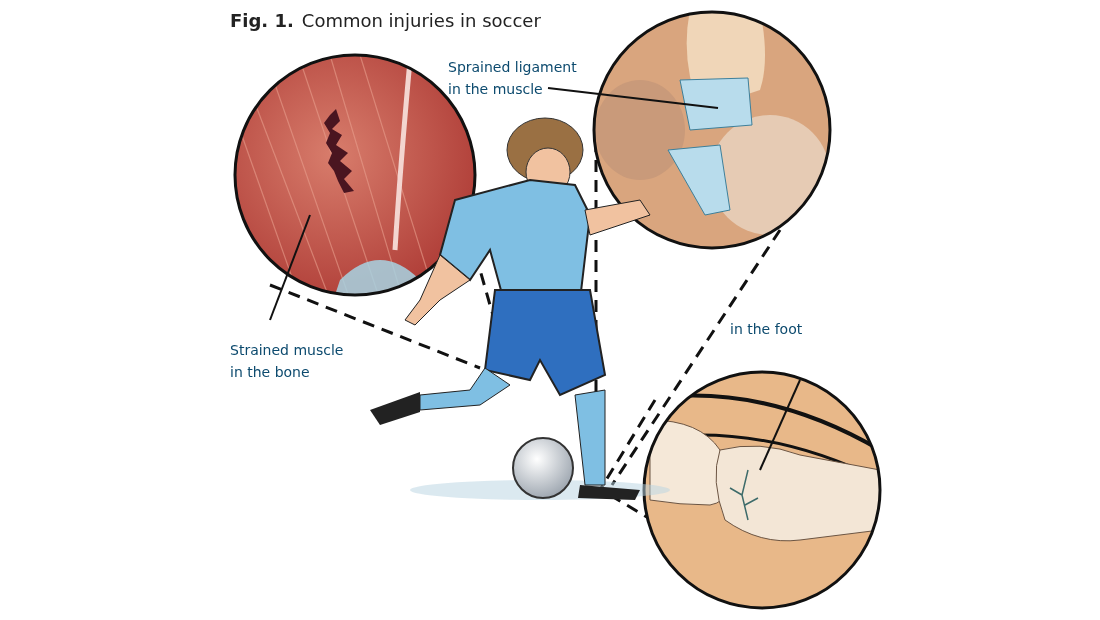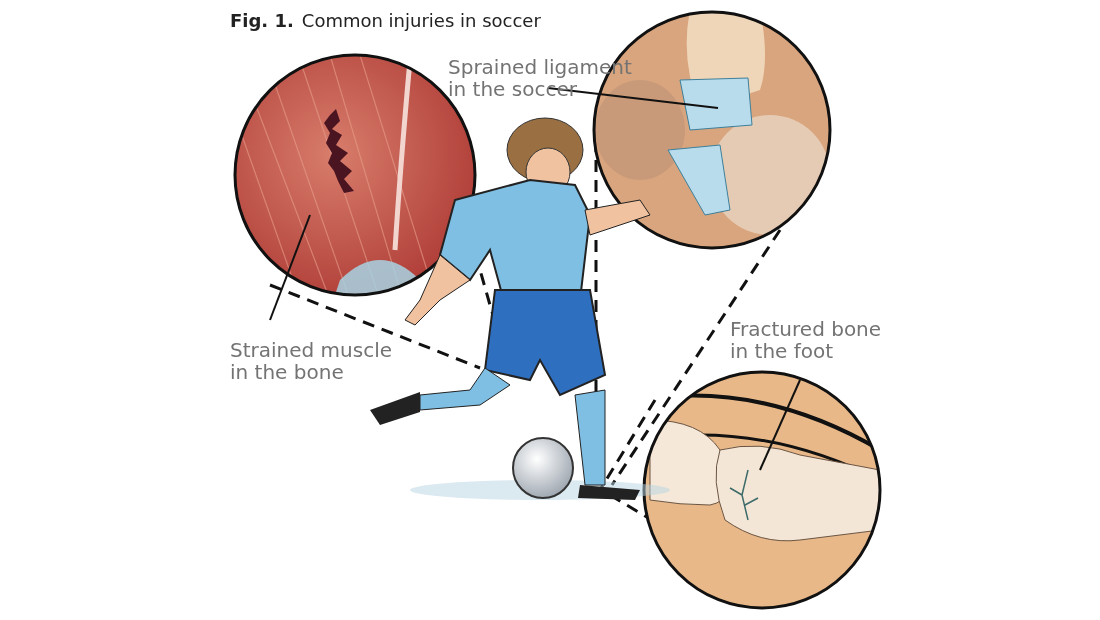--- a/index.html
+++ b/index.html
@@ -1,19 +1,19 @@
 <!DOCTYPE html>
 <html><head>
 <meta charset="utf-8">
 <style>
   html, body { margin:0; padding:0; background:#ffffff; }
   body { width:1100px; height:620px; position:relative; overflow:hidden; font-family:"DejaVu Sans", sans-serif; color:#222; }
   .title { position:absolute; left:230px; top:10px; font-size:18px; color:#222; }
   .title b { font-weight:bold; margin-right:8px; }
-  .label { position:absolute; font-size:20px; line-height:22px; color:#737373; }
+  .label { position:absolute; font-size:14px; line-height:22px; color:#0c4a6e; }
   svg.scene { position:absolute; left:0; top:0; }
 </style>
 </head>
 <body>
 
 <div class="title">
   <b>Fig. 1.</b><span>Common injuries in soccer</span>
 </div>
 
 <svg class="scene" width="1100" height="620" viewBox="0 0 1100 620">
@@ -108,18 +108,17 @@
     <circle cx="543" cy="468" r="30" fill="url(#ballGrad)" stroke="#333" stroke-width="2"></circle>
   </g>
 </svg>
 
 <div class="label" style="left:230px; top:327px;margin-top:12px;">
   <div>Strained muscle</div>
   <div>in the bone</div>
 </div>
 <div class="label" style="left:448px; top:56px;">
   <div>Sprained ligament</div>
-  <div>in the soccer</div>
+  <div>in the muscle</div>
 </div>
 <div class="label" style="left:730px; top:318px;">
-  <div>Fractured bone</div>
   <div>in the foot</div>
 </div>
 
 </body></html>

